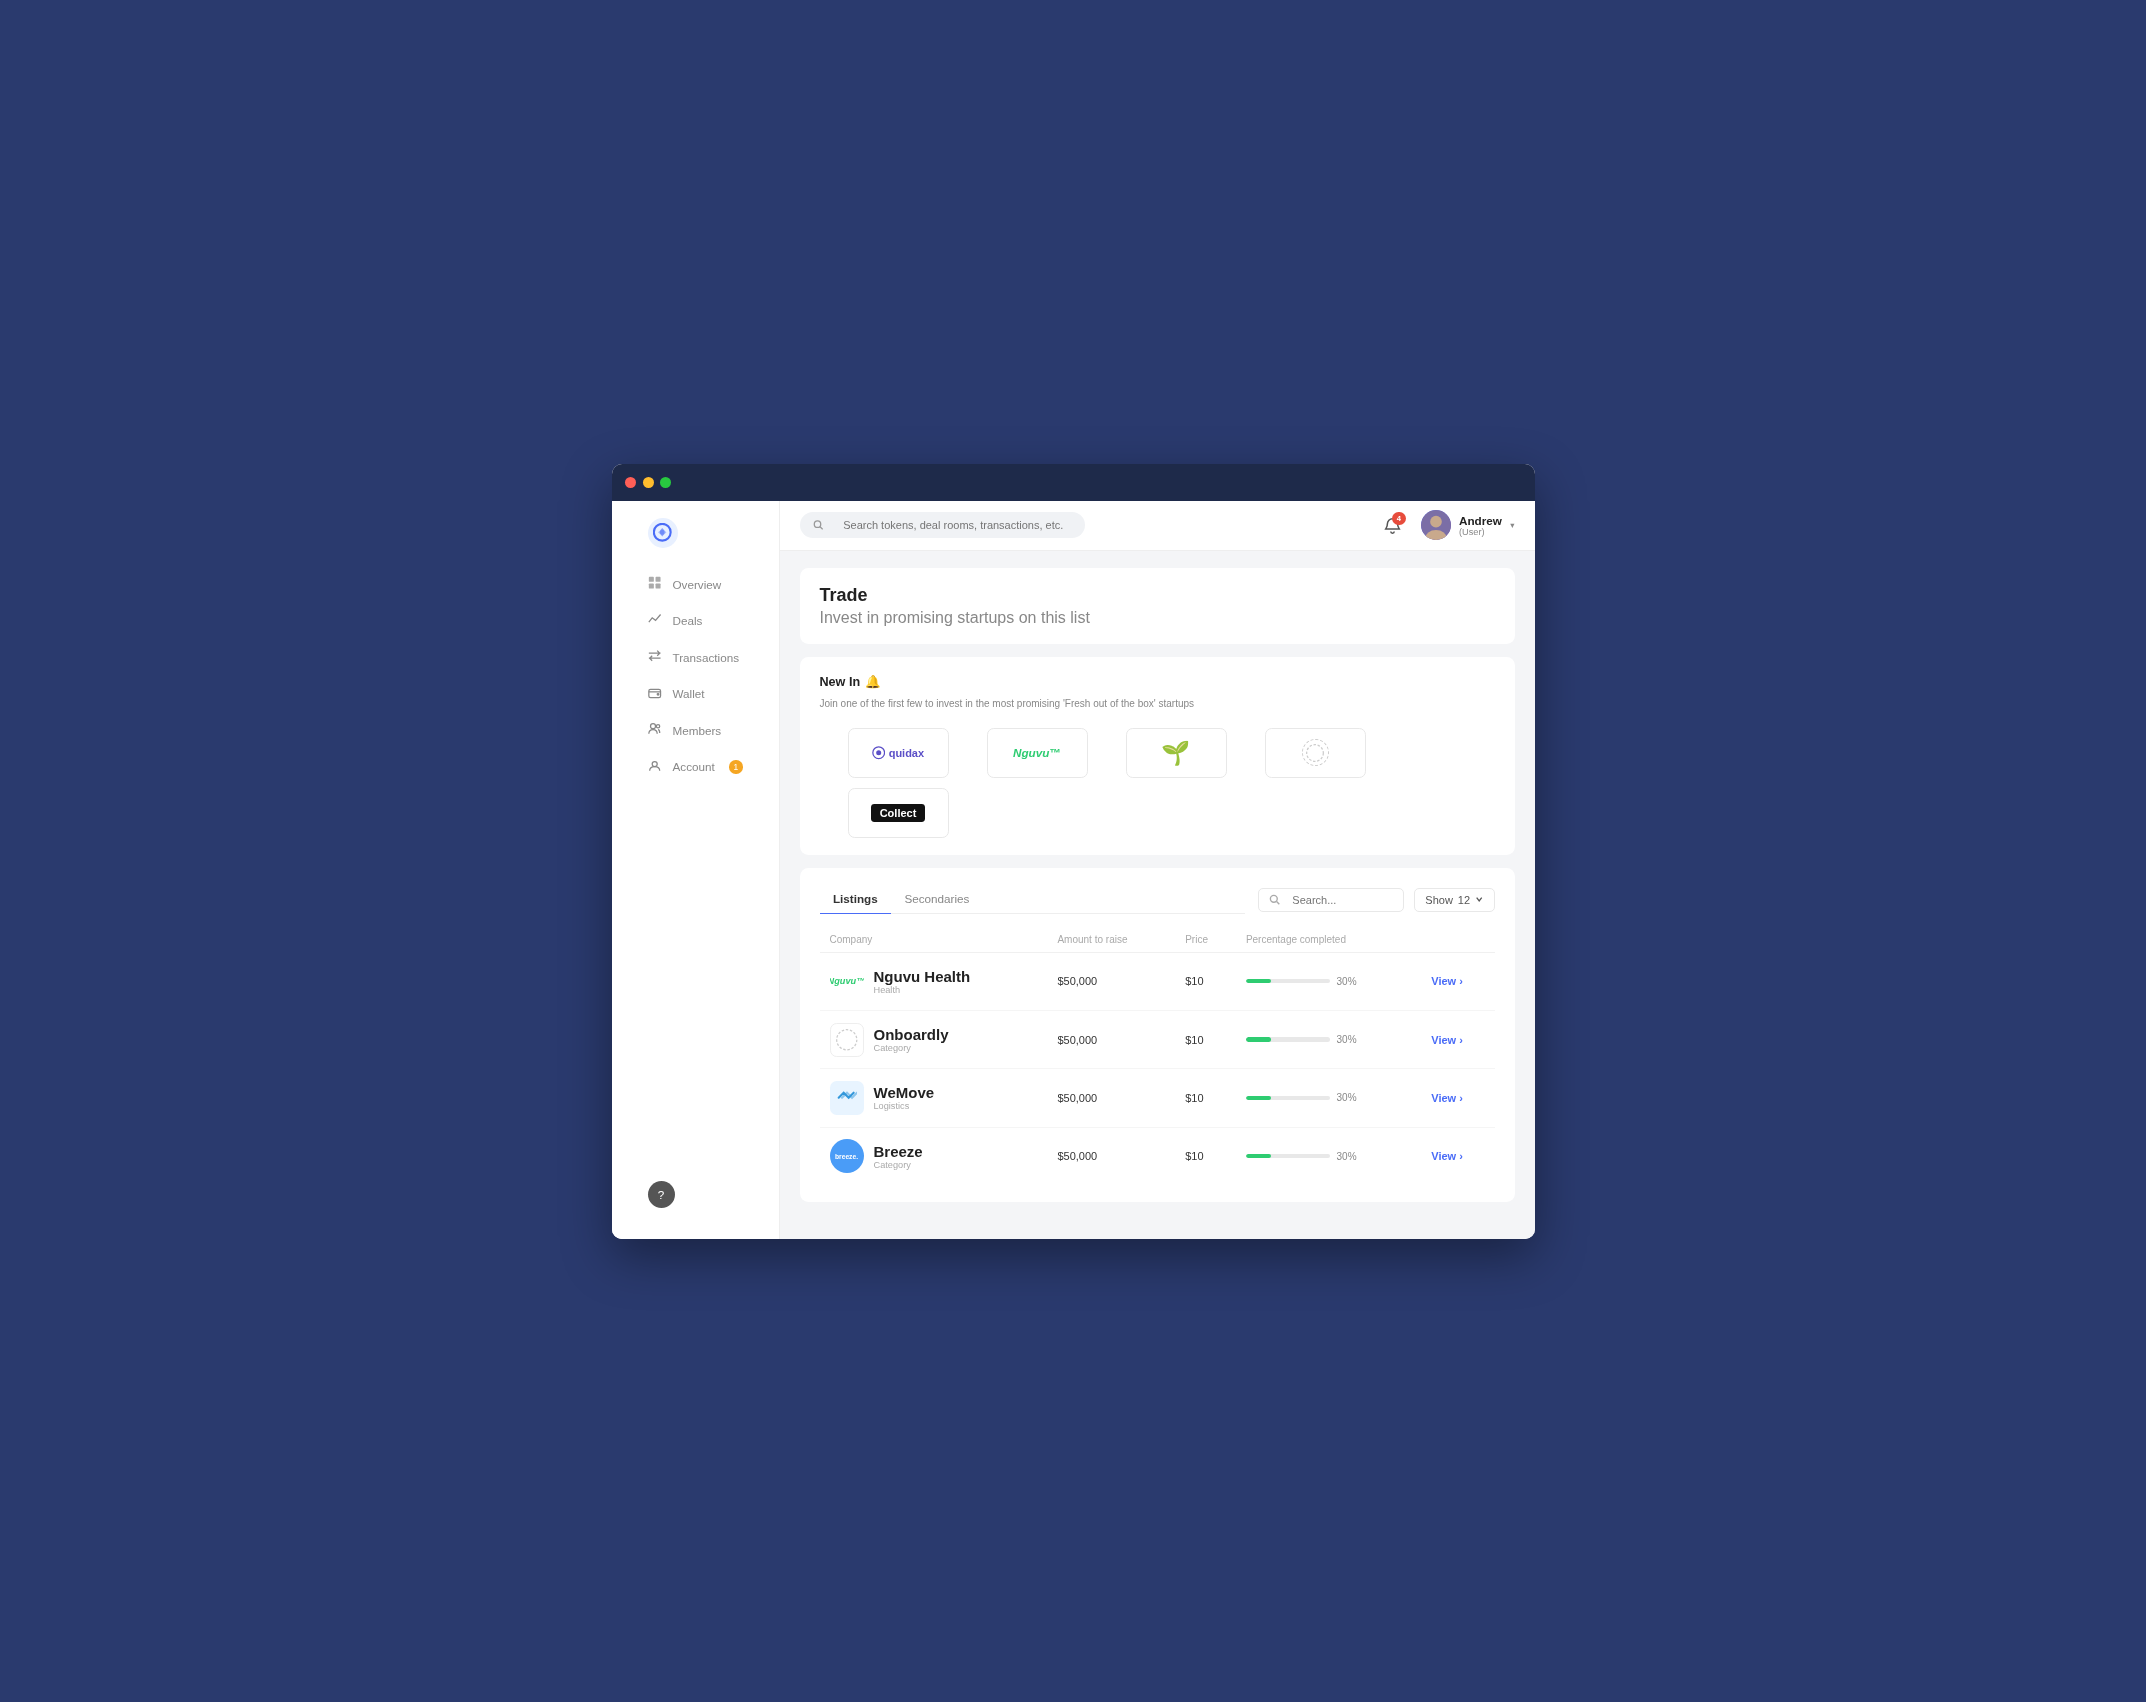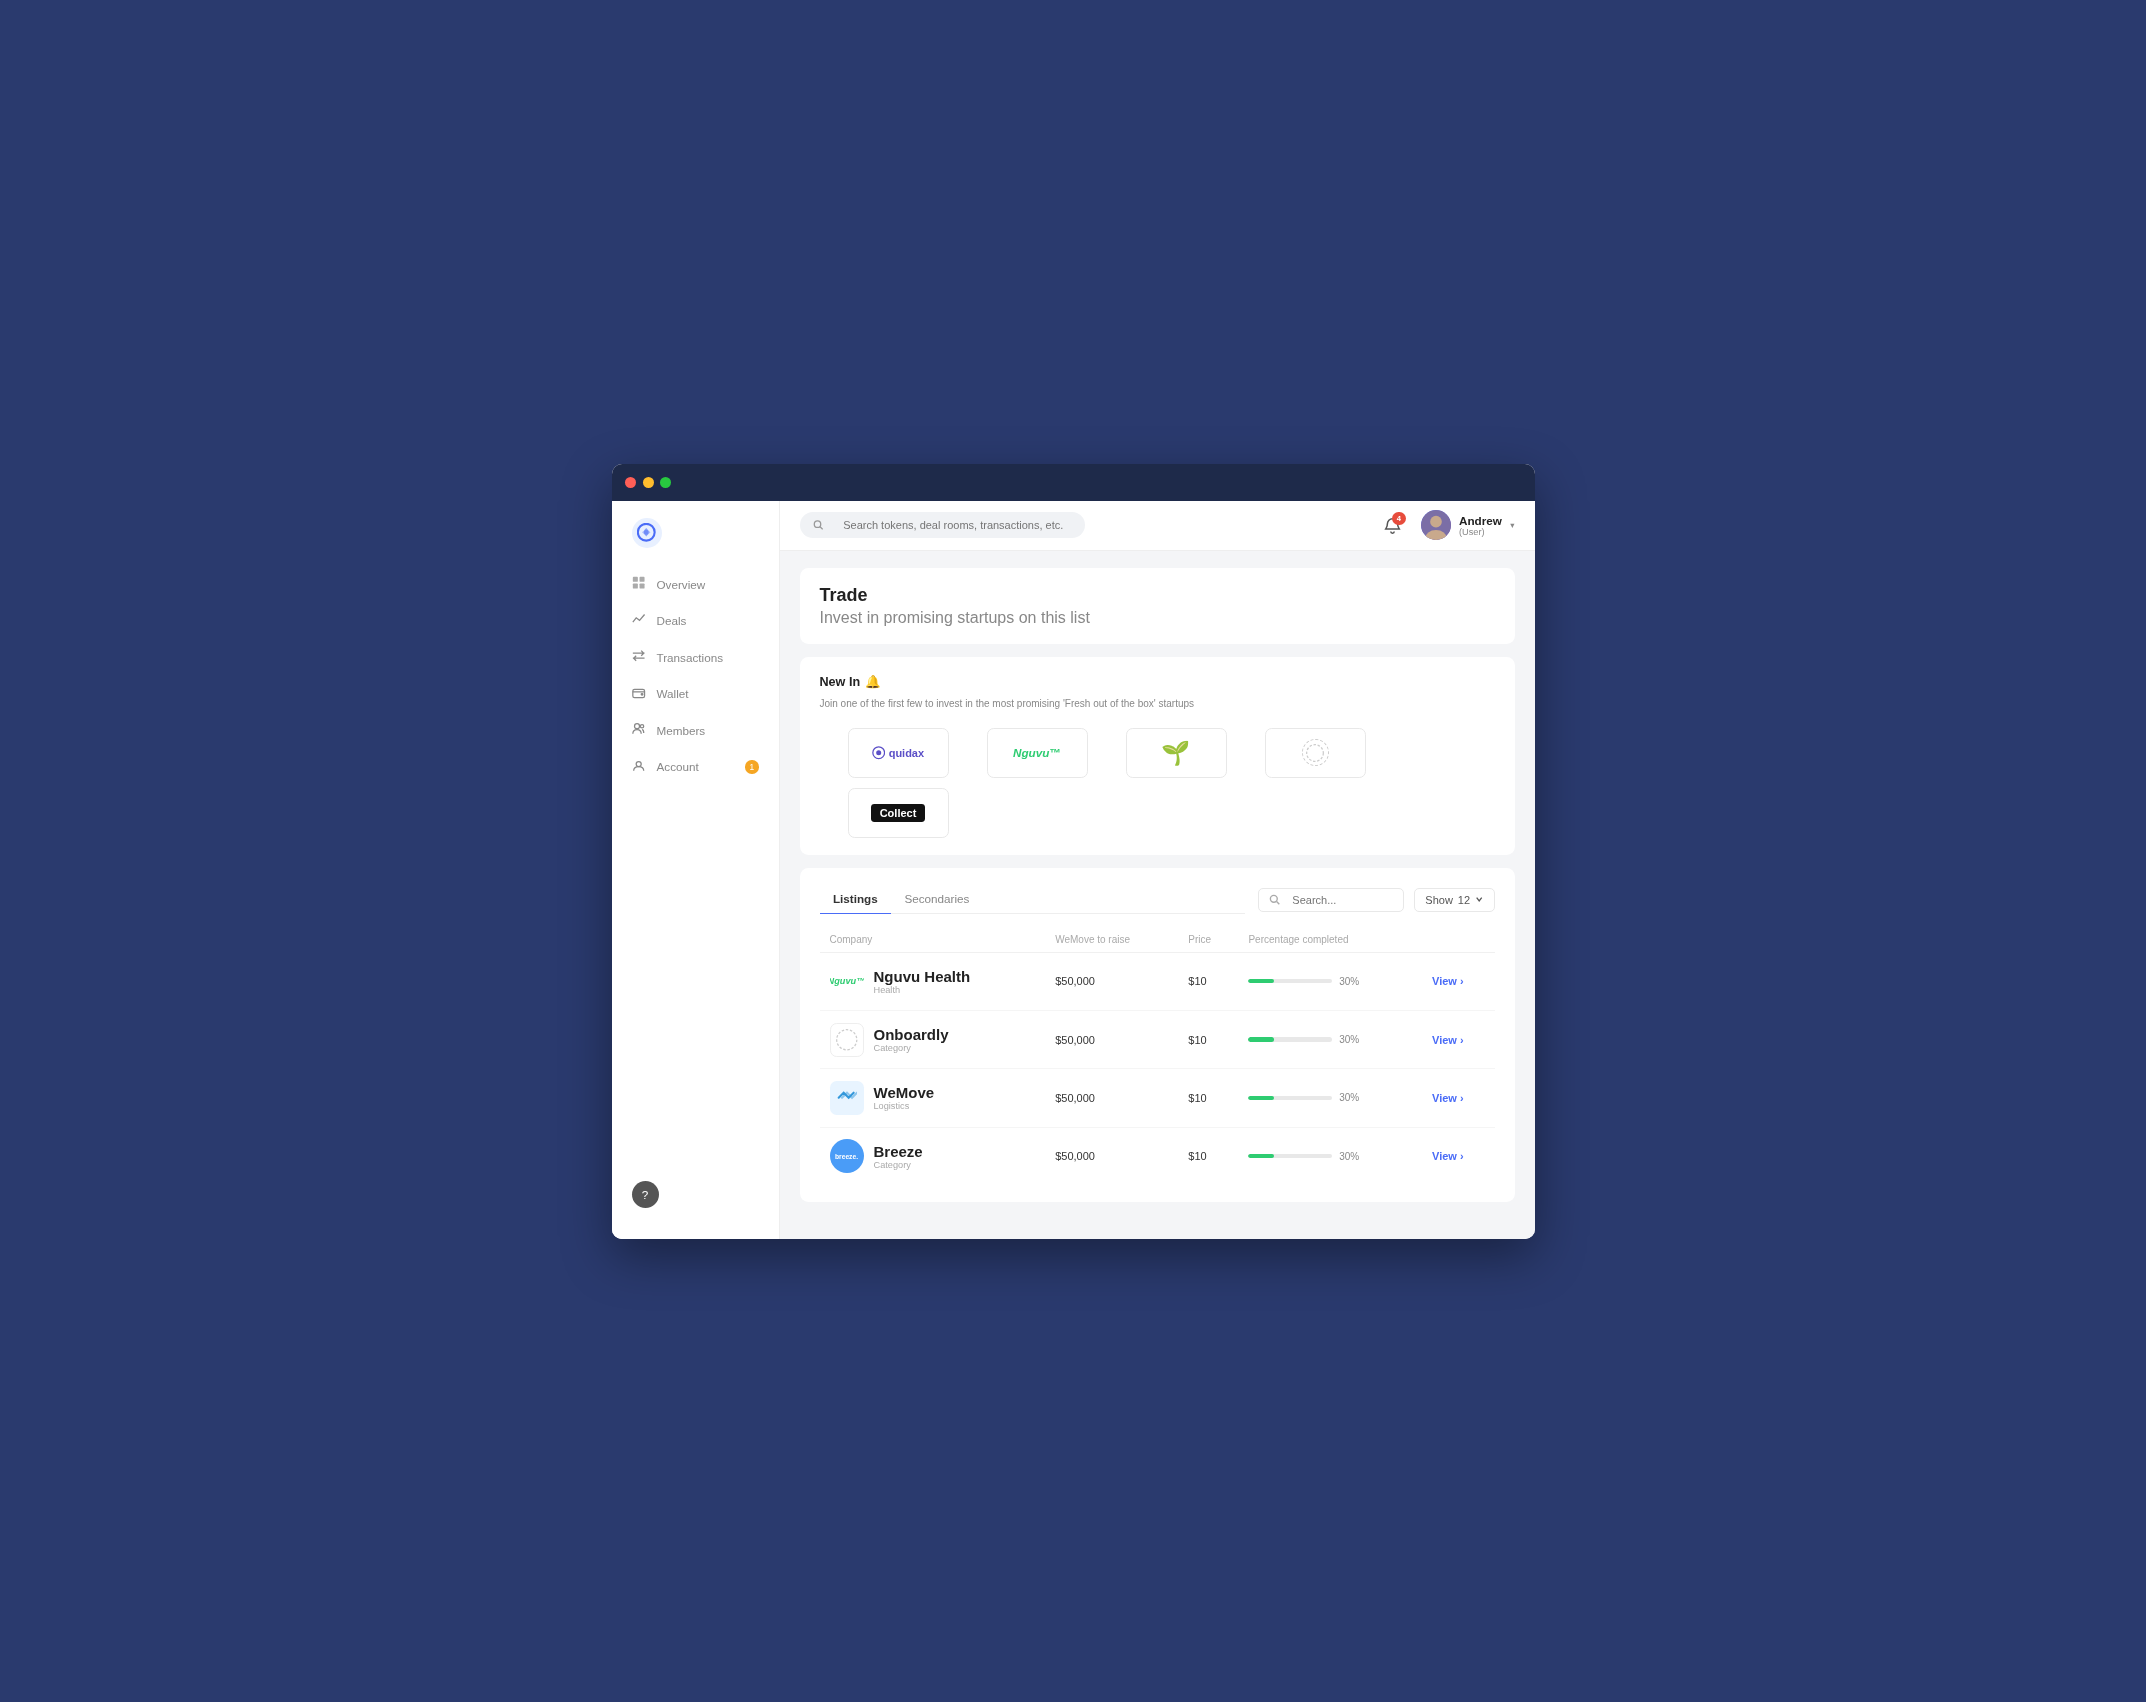--- a/index.html
+++ b/index.html
@@ -38,21 +38,21 @@
       max-height: 738px;
       background: #f4f5f7;
     }
 
     
     .sidebar {
       width: 168px;
       background: #fff;
       display: flex;
       flex-direction: column;
-      padding: 17px 0;
+      padding: 17px 16px;
       border-right: 0.8px solid #eee;
       flex-shrink: 0;
     }
     .sidebar-logo {
       padding: 0 20px 20px;
       display: flex;
       align-items: center;
     }
     .logo-icon {
       width: 30px;
@@ -492,21 +492,21 @@
                   <polyline points="2,3 5,7 8,3"></polyline>
                 </svg>
               </div>
             </div>
           </div>
 
           <table class="table">
             <thead>
               <tr>
                 <th>Company</th>
-                <th>WeMove to raise</th>
+                <th>Amount to raise</th>
                 <th>Price</th>
                 <th>Percentage completed</th>
                 <th></th>
               </tr>
             </thead>
             <tbody id="table-body">
             <tr>
     <td>
       <div class="company-cell">
         <div class="company-thumb" style="border:none;">

